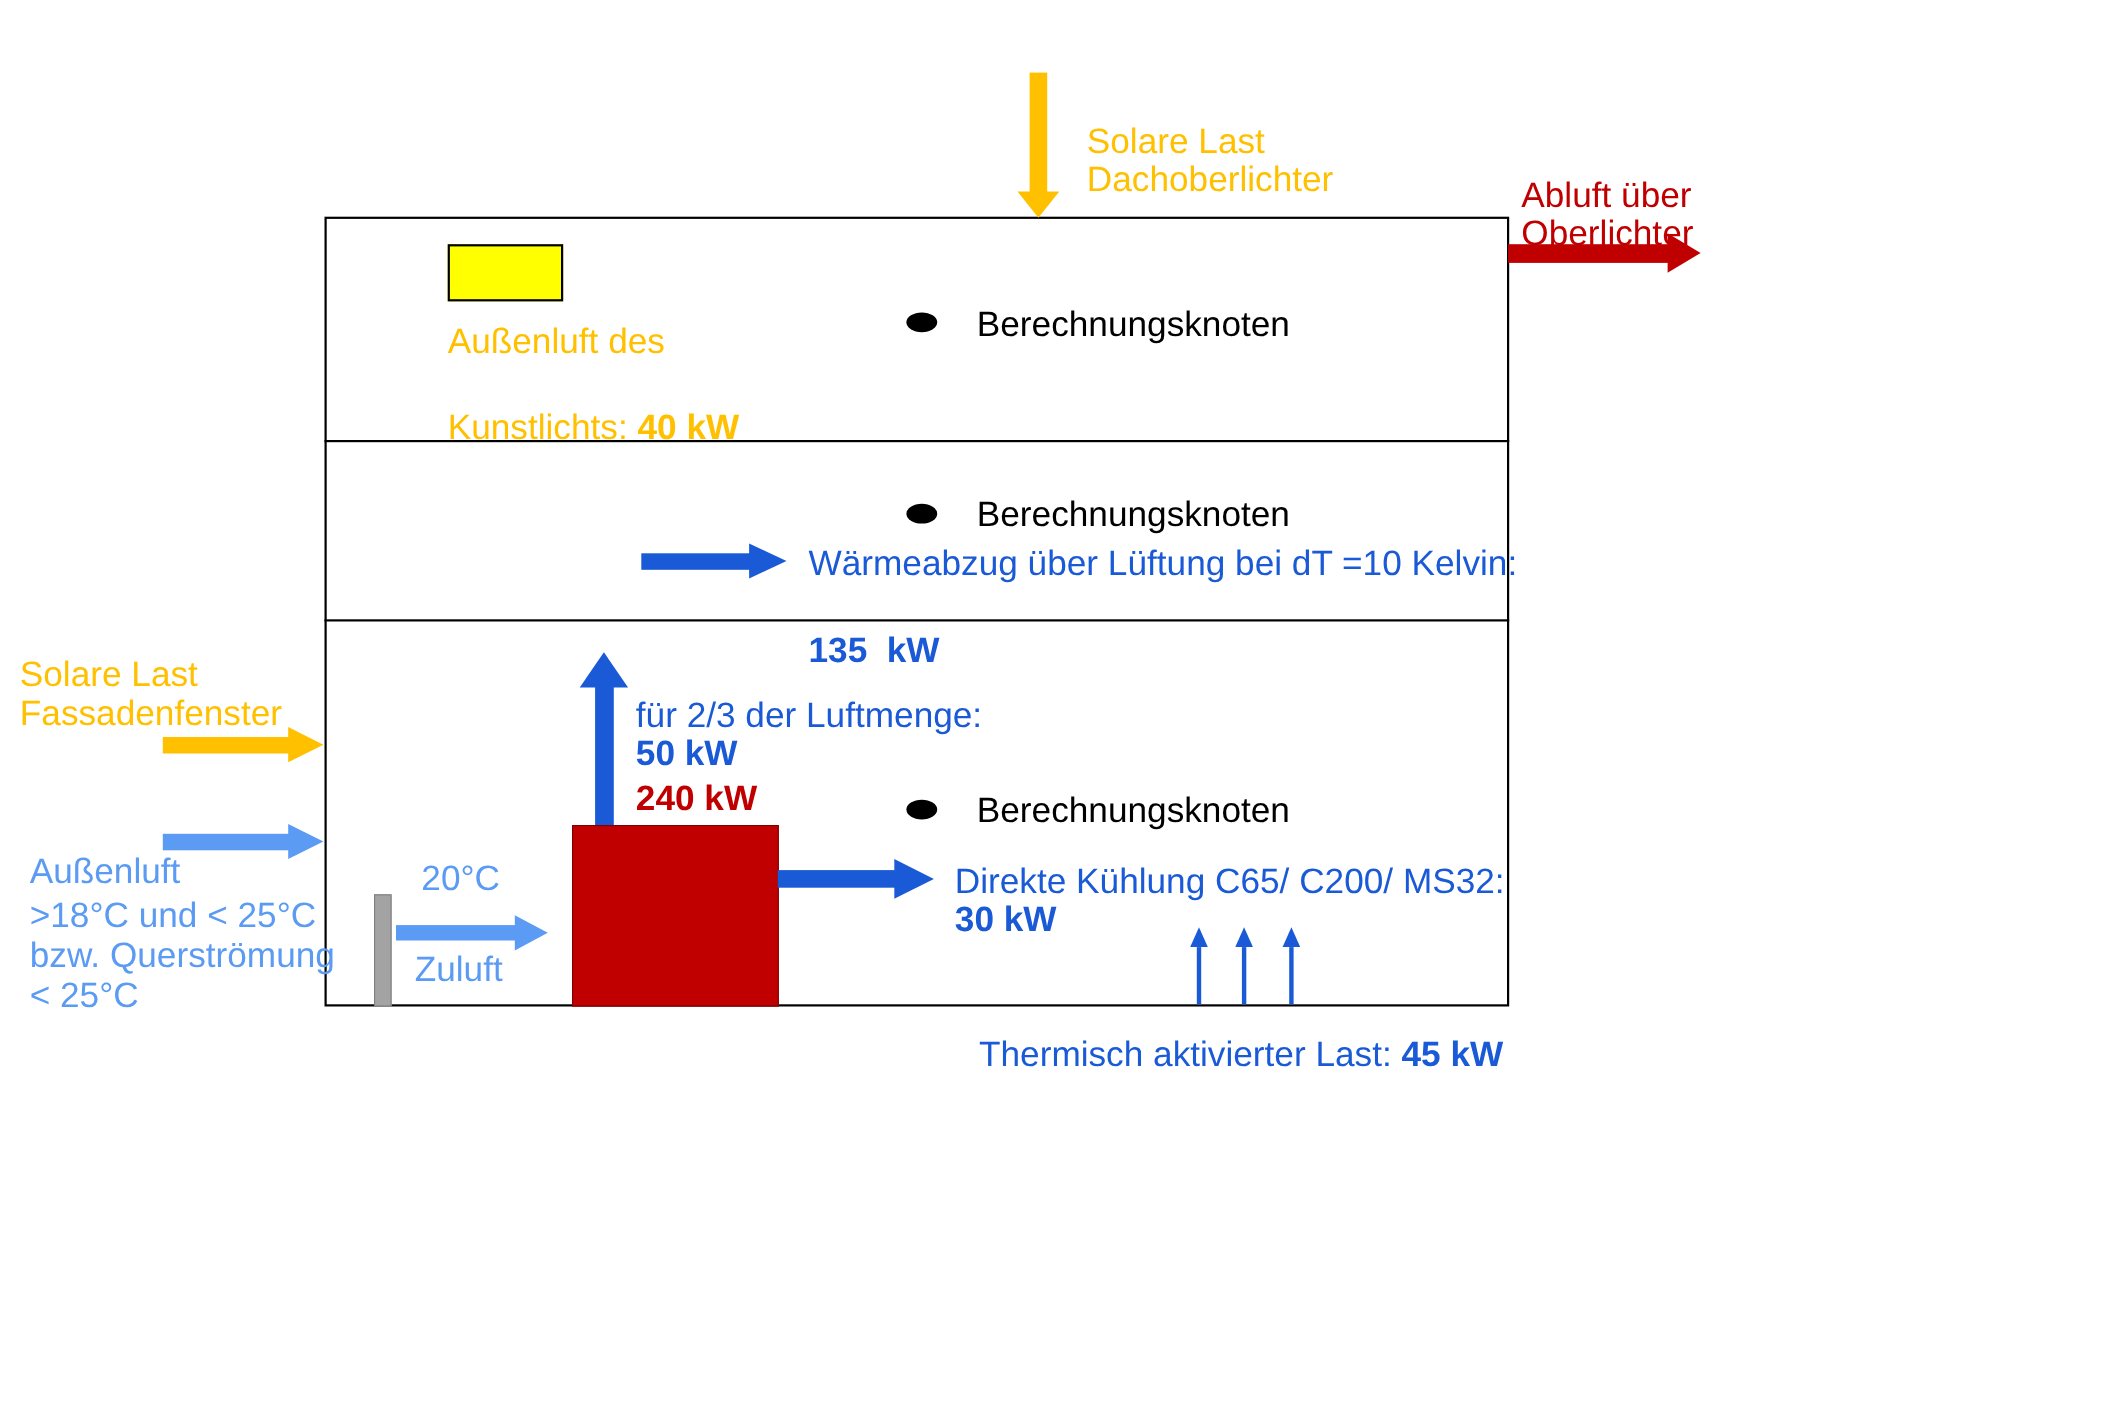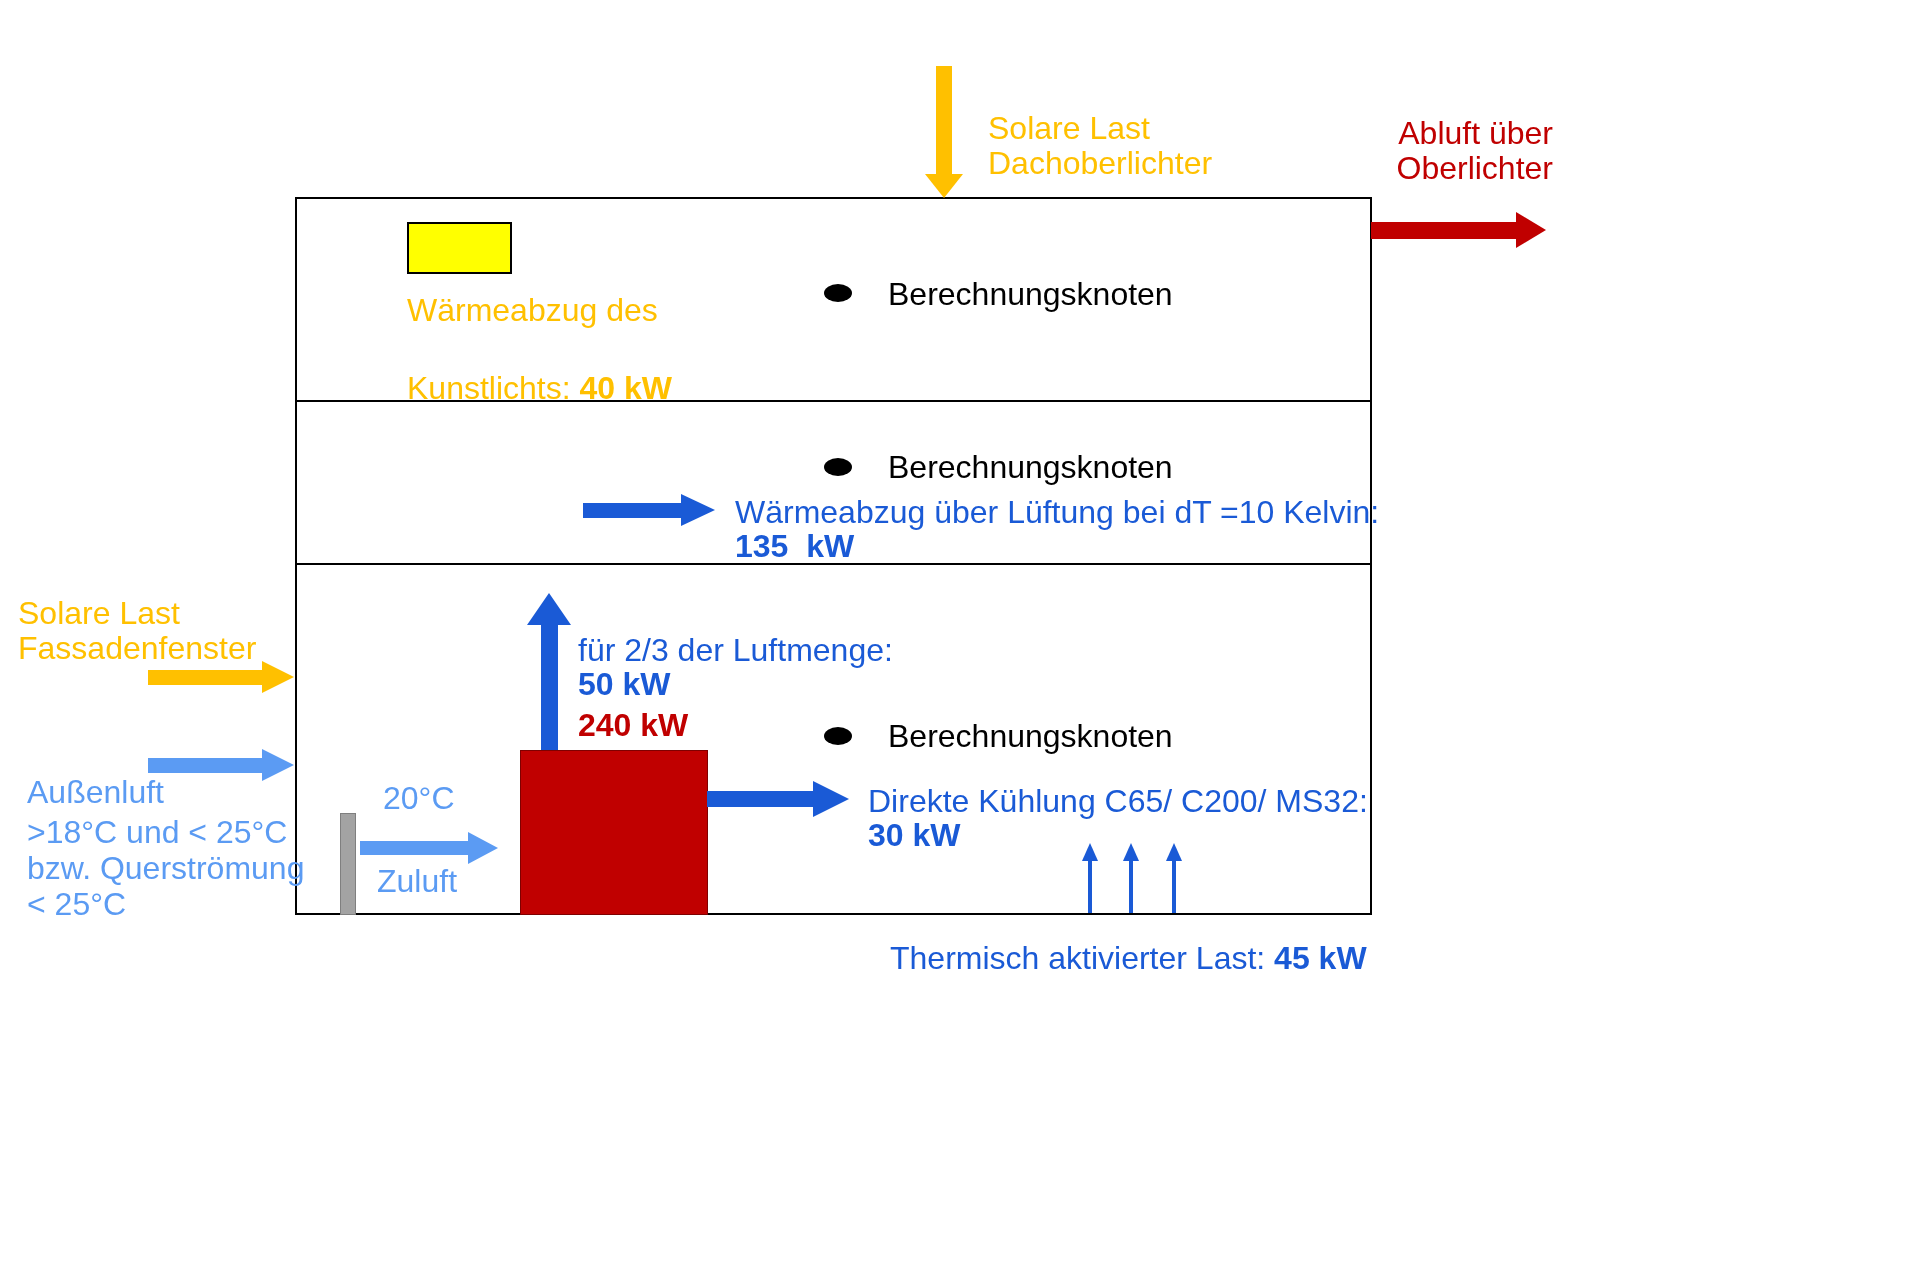--- a/index.html
+++ b/index.html
@@ -1,25 +1,25 @@
 <!DOCTYPE html>
 <html><head>
 <meta charset="utf-8">
 <style>
   html,body{margin:0;padding:0;background:#fff;}
   .canvas{position:relative;width:1920px;height:1280px;background:#ffffff;overflow:hidden;
           font-family:"Liberation Sans", sans-serif;}
   .t{position:absolute;font-size:32px;line-height:34px;white-space:nowrap;color:#000;}
   .bold{font-weight:bold;}
-  .pre{white-space:pre;}
+  .pre{white-space:pre;margin-top:45px;}
   .orange{color:#FFC000;}
   .blue{color:#1A5AD6;}
   .lblue{color:#5B9BF3;}
   .dred{color:#C00000;}
-  .center{text-align:right;}
+  .center{text-align:left;margin-top:44px;}
 
   
   .bldg{position:absolute;left:295px;top:197px;width:1073px;height:714px;border:2px solid #000;background:#fff;}
   .divider{position:absolute;left:295px;width:1077px;height:0;border-top:2px solid #000;}
   .d1{top:400px;}
   .d2{top:563px;}
 
   
   .lightbox{position:absolute;left:407px;top:222px;width:101px;height:48px;background:#FFFF00;border:2px solid #000;}
   .machinebox{position:absolute;left:520px;top:750px;width:186px;height:163px;background:#C00000;border:1px solid #7f0000;}
@@ -128,21 +128,21 @@
   <div class="head a-fac-head"></div>
 
   <div class="shaft a-out-shaft"></div>
   <div class="head a-out-head"></div>
   <div class="t lblue out-1">Außenluft</div>
   <div class="t lblue out-2">&gt;18°C und &lt; 25°C</div>
   <div class="t lblue out-3">bzw. Querströmung</div>
   <div class="t lblue out-4">&lt; 25°C</div>
 
   <div class="lightbox"></div>
-  <div class="t orange light1">Wärmeabzug des</div>
+  <div class="t orange light1">Außenluft des</div>
   <div class="t orange light2"><span>Kunstlichts: </span><span class="bold">40 kW</span></div>
   <div class="dot dot-top"></div>
   <div class="t node-top">Berechnungsknoten</div>
 
   <div class="dot dot-mid"></div>
   <div class="t node-mid">Berechnungsknoten</div>
   <div class="shaft a-vent-shaft"></div>
   <div class="head a-vent-head"></div>
   <div class="t blue vent-l">Wärmeabzug über Lüftung bei dT =10 Kelvin:</div>
   <div class="t blue bold pre vent-v">135  kW</div>

